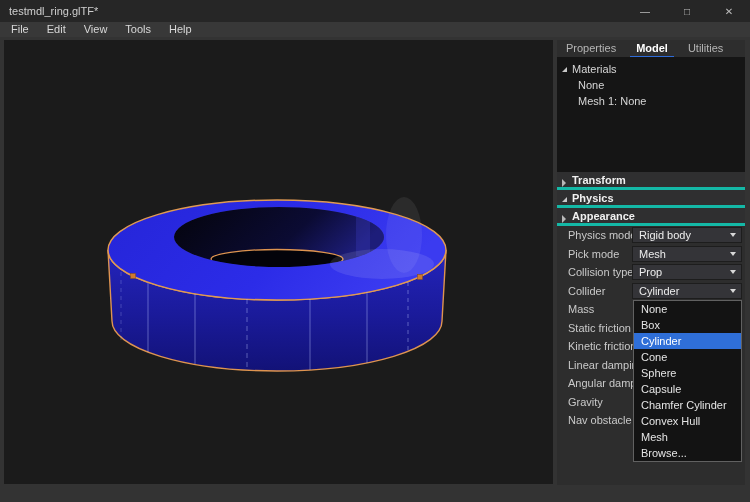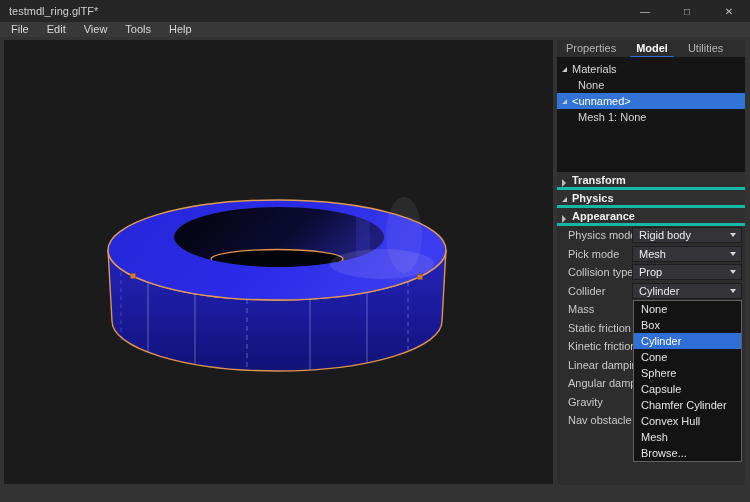--- a/index.html
+++ b/index.html
@@ -149,24 +149,20 @@
     </div>
 
     <div class="tree">
       <div class="tree-row">
         <span class="tree-arrow arr-exp"></span>
         <span class="tree-label lvl0">Materials</span>
       </div>
       <div class="tree-row">
         <span class="tree-label lvl1">None</span>
       </div>
-      <div class="tree-row selected">
-        <span class="tree-arrow arr-exp"></span>
-        <span class="tree-label lvl0">&lt;unnamed&gt;</span>
-      </div>
       <div class="tree-row">
         <span class="tree-label lvl1">Mesh 1: None</span>
       </div>
     </div>
 
     <div class="sections">
       <div class="sec-header">
         <span class="sec-arrow arr-col"></span>
         <span class="sec-label">Transform</span>
       </div>

